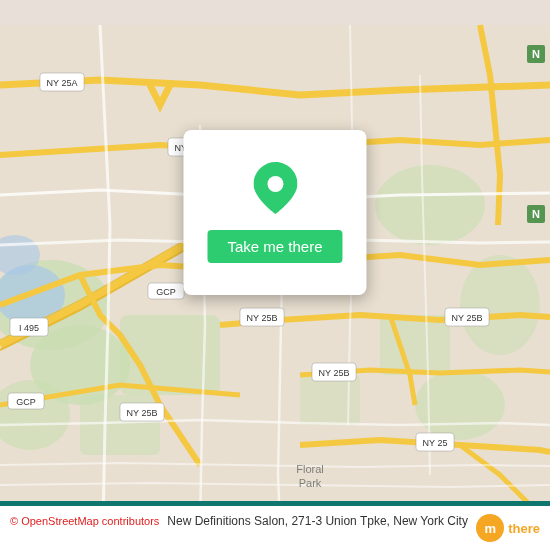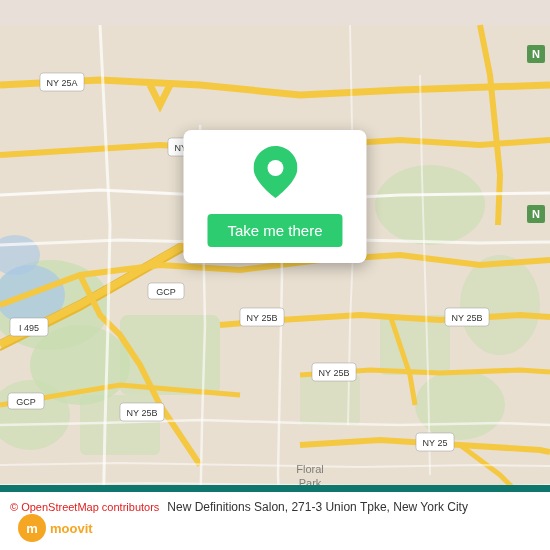--- a/index.html
+++ b/index.html
@@ -25,25 +25,24 @@
     #bottom-bar {
       position: absolute;
       bottom: 0;
       left: 0;
       right: 0;
       background: white;
       padding: 8px 10px;
       display: flex;
       align-items: flex-start;
       justify-content: space-between;
-      border-top: 7px solid #0f766e;
+      border-top: 5px solid #0f766e;
       font-size: 12px;
       color: #333;
       z-index: 10;
-      flex-direction: column;
     }
 
     #bottom-bar-left {
       display: flex;
       align-items: center;
       gap: 4px;
       flex: 1;
     }
 
     #osm-logo {
@@ -71,21 +70,21 @@
     }
 
     
     #popup-card {
       position: absolute;
       top: 130px;
       left: 50%;
       transform: translateX(-50%);
       background: white;
       border-radius: 8px;
-      padding: 16px 24px;
+      padding: 32px 24px;
       z-index: 20;
       text-align: center;
       min-width: 180px;
       box-shadow: 0 4px 15px rgba(0,0,0,0.3);
     }
 
     #popup-pin-wrapper {
       position: relative;
       width: 44px;
       margin: 0 auto 12px auto;
@@ -214,17 +213,17 @@
     <button id="take-me-there-btn" style="background: rgb(46, 204, 113);">Take me there</button>
   </div>
 
   <div id="bottom-bar">
     <div id="bottom-bar-left">
       <span id="osm-logo">© OpenStreetMap contributors</span>
       <span style="font-size:12px; color:#333; margin-left:4px;">New Definitions Salon, 271-3 Union Tpke, New York City</span>
     </div>
     <div id="moovit-logo" style="display:flex;align-items:center;gap:4px;flex-shrink:0;margin-left:8px;">
       <div id="moovit-icon" style="width:28px;height:28px;background:#f5a623;border-radius:50%;display:flex;align-items:center;justify-content:center;color:white;font-weight:bold;font-size:13px;">m</div>
-      <span style="font-size:13px;font-weight:bold;color:#f5a623;">moovit</span>
+      <span style="font-size:13px;font-weight:bold;color:#f5a623;">there</span>
     </div>
   </div>
 
 </div>
 
 </body></html>

